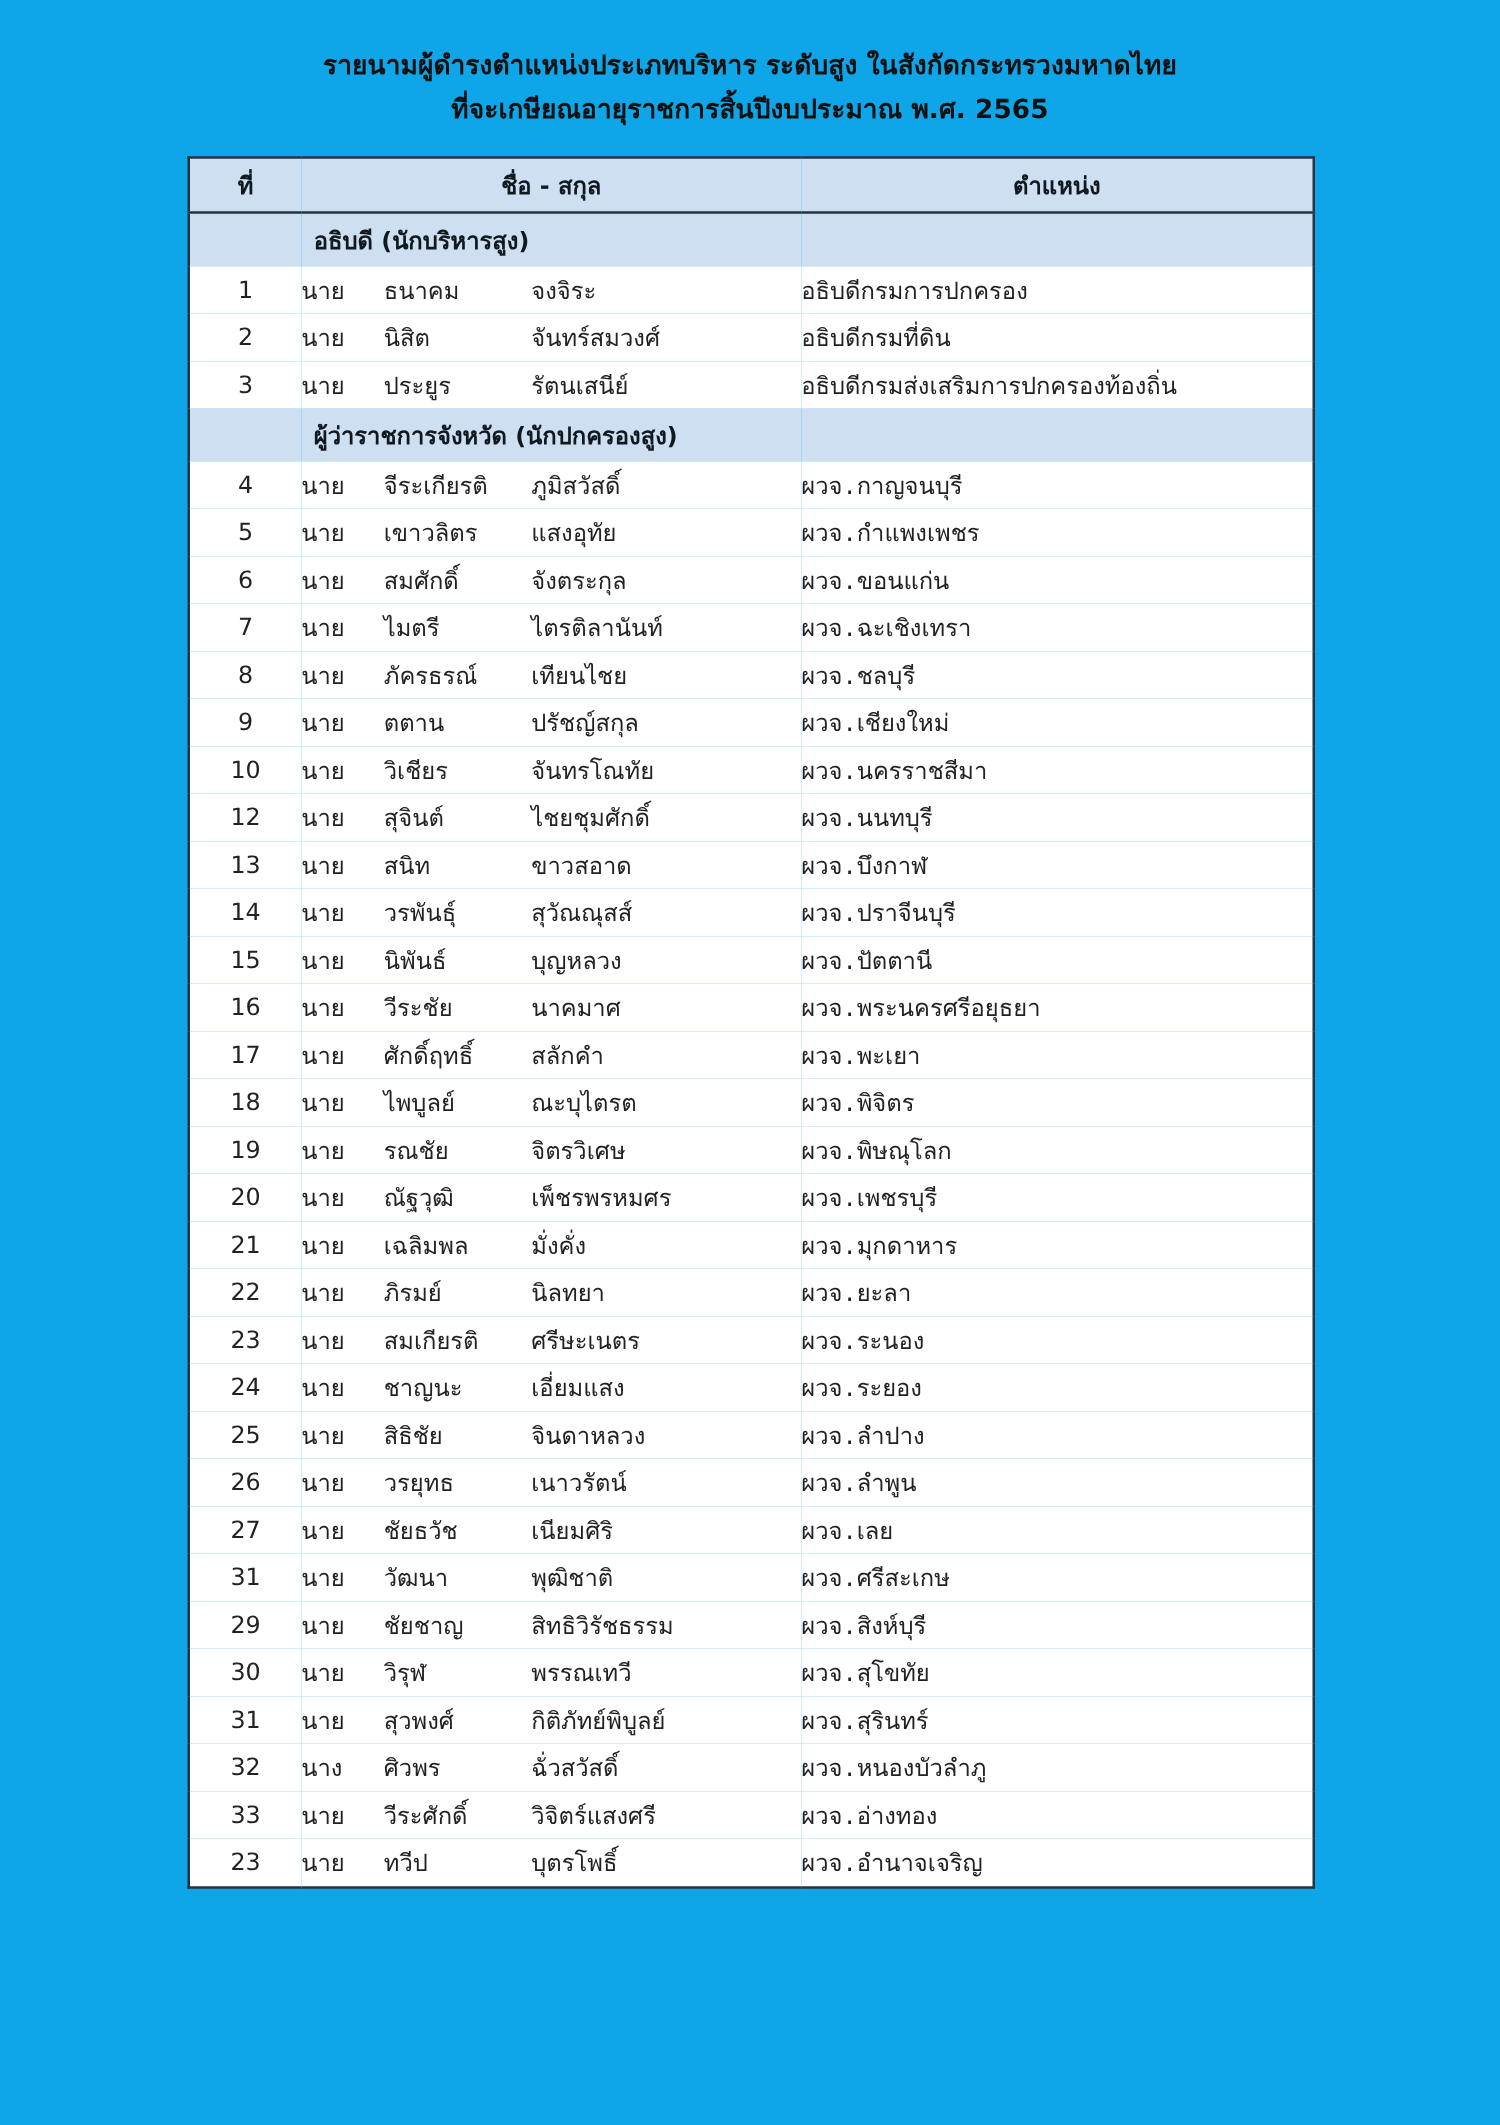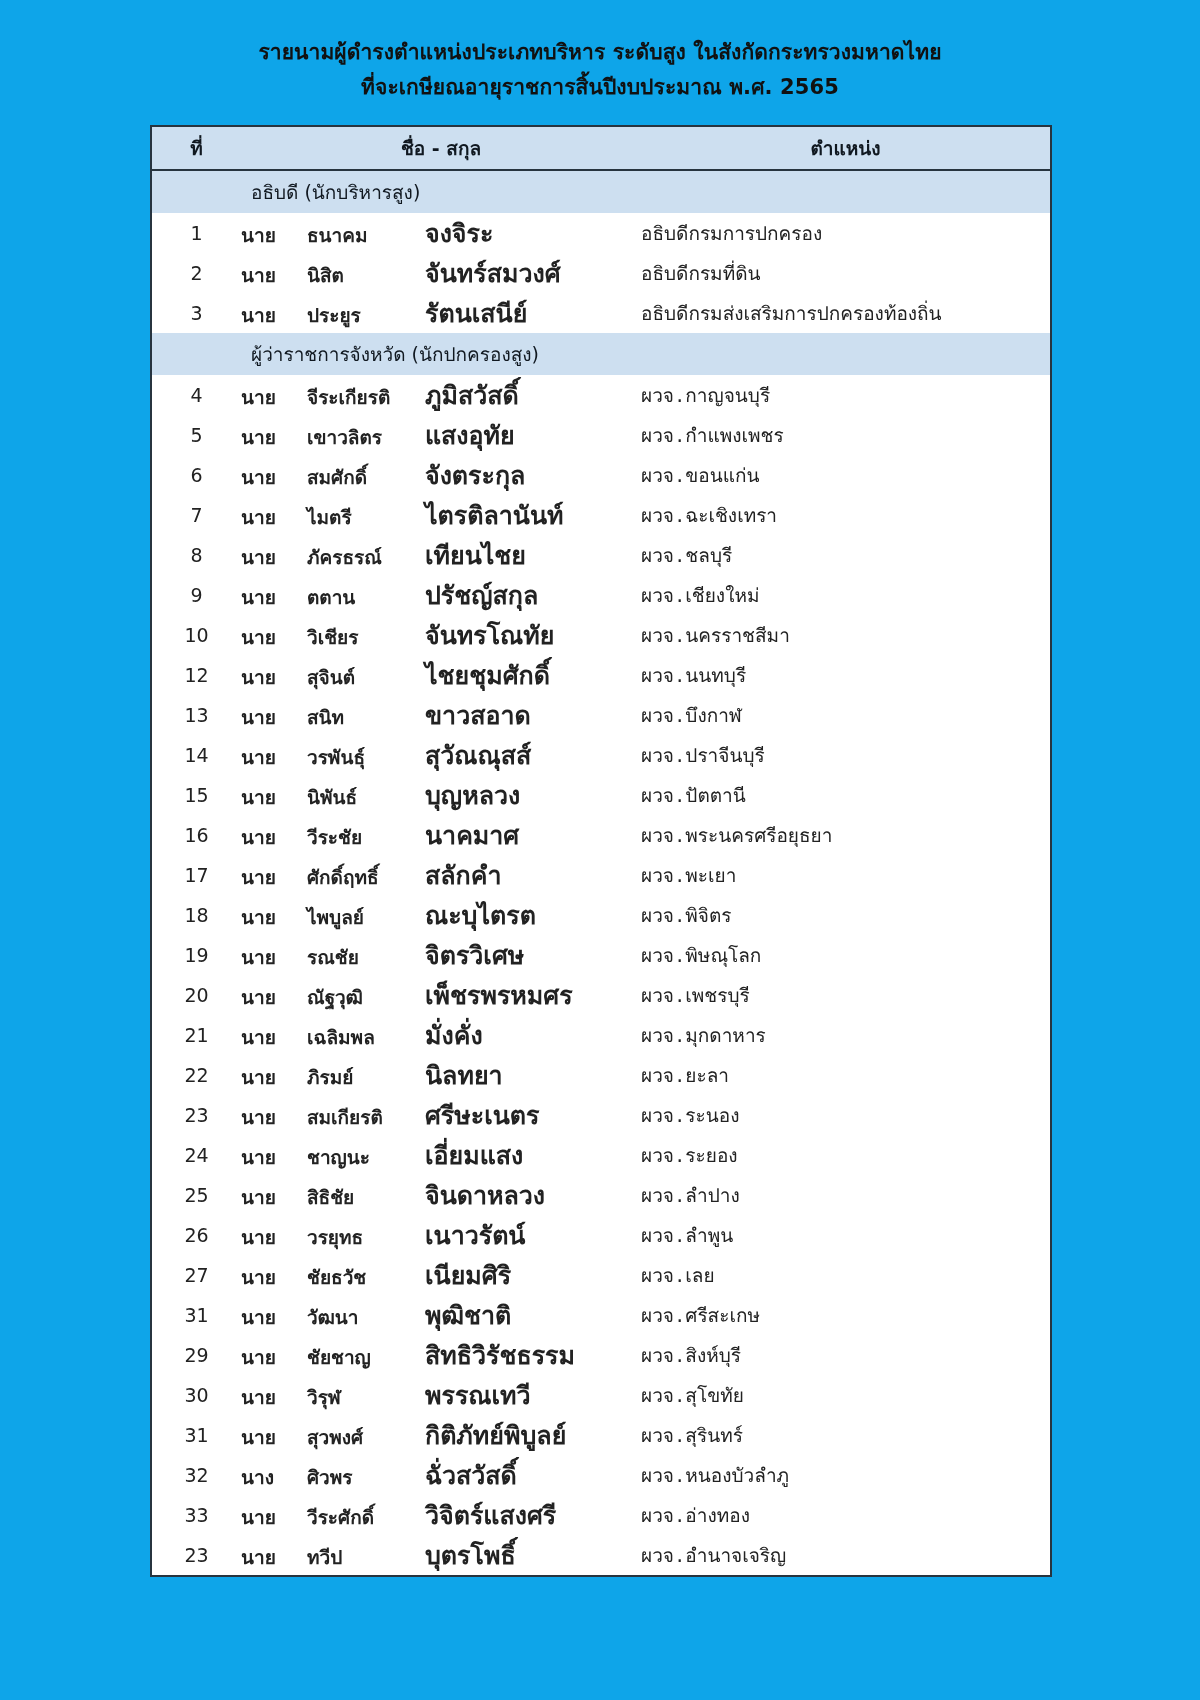--- a/index.html
+++ b/index.html
@@ -76,61 +76,60 @@
     color: #101820;
     border-bottom: 2px solid #27343f;
   }
 
   tr.group-row td {
     background: #cddff0;
     height: 42px;
   }
   .group-label {
     font-size: 19px;
-    font-weight: normal;
+    font-weight: bold;
     color: #101820;
     padding-left: 10px;
     white-space: nowrap;
   }
 
   tr.data-row td {
     background: #ffffff;
     height: 38px;
   }
 
   .cell-no {
     text-align: center;
     font-size: 19px;
     color: #222222;
     padding-right: 14px;
   }
 
   .name-cell {
     padding-left: 10px;
-    font-weight: bold;
   }
   .name-inner {
     display: flex;
     align-items: baseline;
   }
   .n-title {
     width: 66px;
     flex: 0 0 66px;
     font-size: 19px;
     color: #222222;
   }
   .n-first {
     width: 118px;
     flex: 0 0 118px;
     font-size: 19px;
     color: #222222;
   }
   .n-last {
     flex: 1 1 auto;
-    font-size: 25px;
+    font-size: 19px;
     color: #222222;
   }
 
   .cell-pos {
     padding-left: 8px;
     font-size: 19px;
     color: #222222;
     white-space: nowrap;
     font-family: Liberation Mono, monospace;
   }

